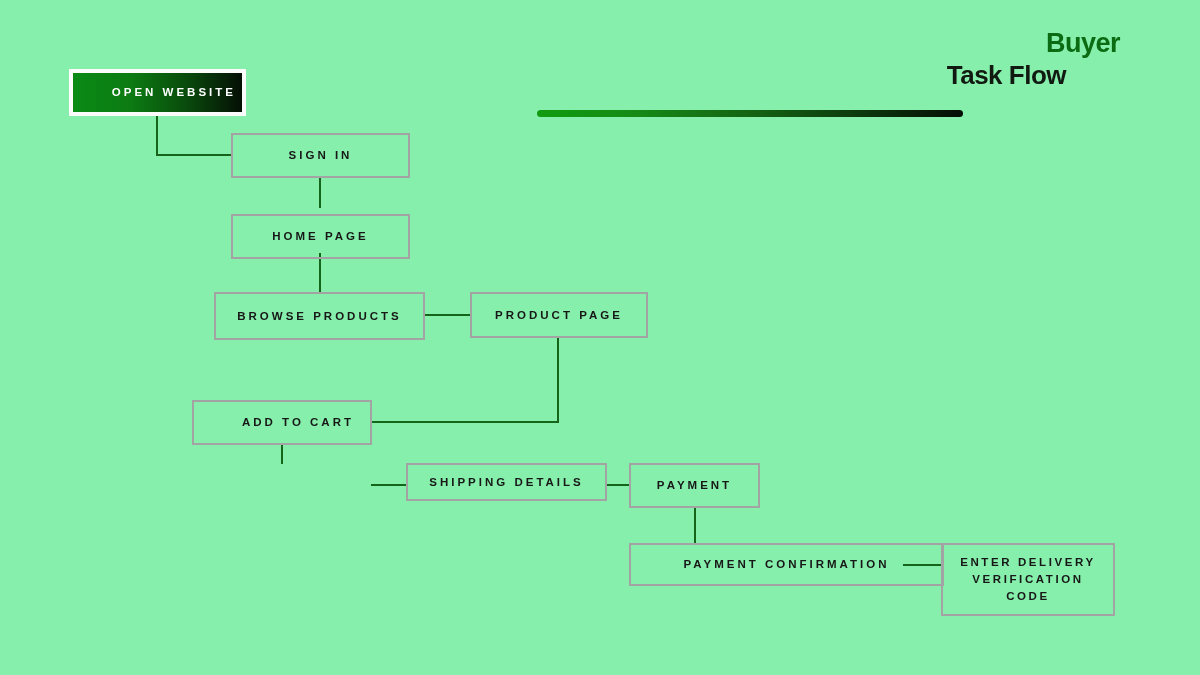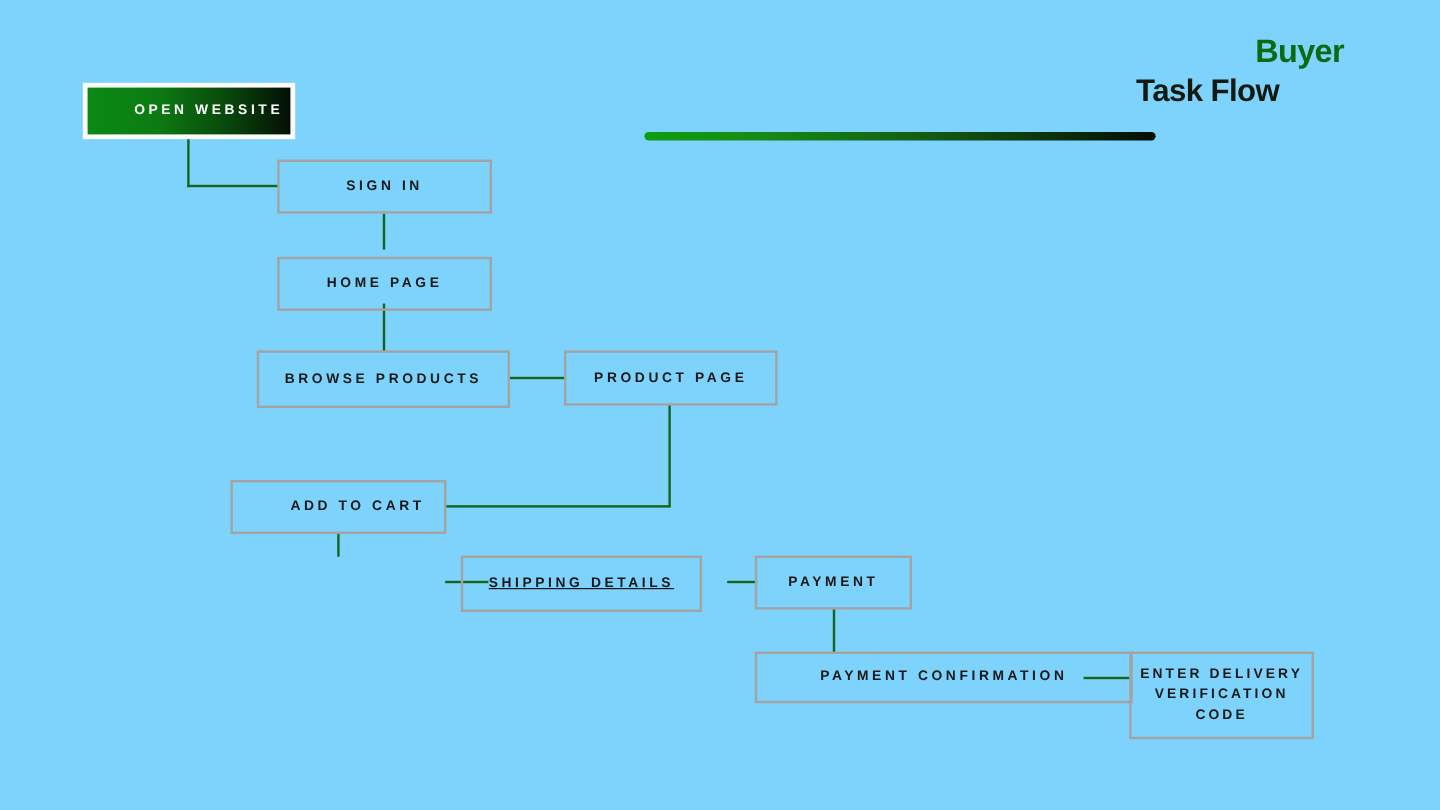--- a/index.html
+++ b/index.html
@@ -5,21 +5,21 @@
 <style>
   html, body {
     margin: 0;
     padding: 0;
     background: #f2f2f2;
   }
   #stage {
     position: relative;
     width: 1200px;
     height: 675px;
-    background: #7dd3fc;
+    background: #86efac;
     overflow: hidden;
     font-family: "Liberation Sans", sans-serif;
   }
 
   
   .hdr-buyer {
     position: absolute;
     right: 80px;
     top: 30px;
     font-size: 27px;
@@ -139,29 +139,29 @@
 
   <div class="node" style="left:470px; top:292px; width:178px; height:46px;">
     <span class="node-label">PRODUCT PAGE</span>
   </div>
 
   <div class="node" style="left:192px; top:400px; width:180px; height:45px;padding-left:38px;">
     <span class="node-label">ADD TO CART</span>
   </div>
 
 
-  <div class="node" style="left:384px; top:463px; width:201px; height:47px;text-decoration:underline;">
+  <div class="node" style="left:406px; top:463px; width:201px; height:38px;">
     <span class="node-label">SHIPPING DETAILS</span>
   </div>
 
   <div class="node" style="left:629px; top:463px; width:131px; height:45px;">
     <span class="node-label">PAYMENT</span>
   </div>
 
   <div class="node" style="left:629px; top:543px; width:315px; height:43px;">
     <span class="node-label">PAYMENT CONFIRMATION</span>
   </div>
 
-  <div class="node" style="left:941px; top:543px; width:154px; height:73px; letter-spacing:2.6px;">
+  <div class="node" style="left:941px; top:543px; width:174px; height:73px; letter-spacing:2.6px;">
     <span class="node-label">ENTER DELIVERY VERIFICATION CODE</span>
   </div>
 
 </div>
 
 </body></html>

